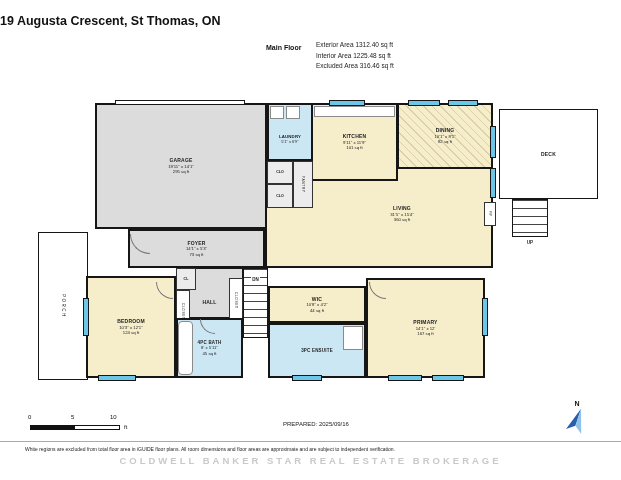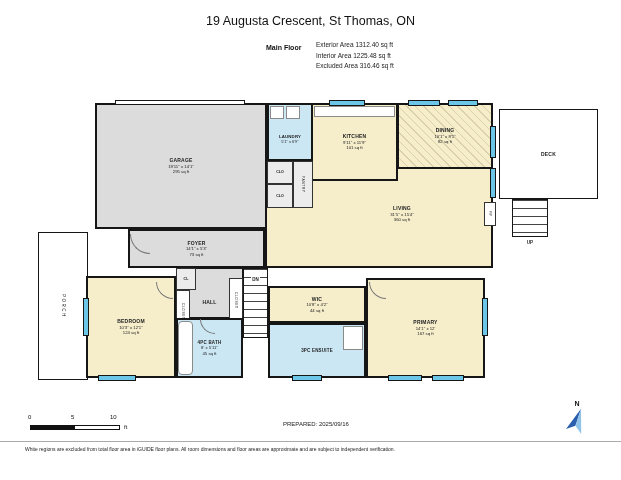--- a/index.html
+++ b/index.html
@@ -1,20 +1,20 @@
 <!DOCTYPE html>
 <html><head>
 <meta charset="utf-8">
 <style>
   * { box-sizing: border-box; margin: 0; padding: 0; }
   html,body { width:621px; height:480px; background:#fff; overflow:hidden;
     font-family:"Liberation Sans", sans-serif; -webkit-text-size-adjust:none; }
   .page { position:relative; width:621px; height:480px; background:#fff; }
   .abs { position:absolute; }
-  .title { width:621px; text-align:center; font-size:12.5px; font-weight:normal; color:#111; }
+  .title { width:621px; font-size:12.5px; font-weight:bold; color:#111; }
   .floorlbl { font-size:7px; font-weight:bold; color:#111; }
   .arealine { font-size:6.5px; color:#222; line-height:10.5px; }
   .room { position:absolute; border:2px solid #161616; display:flex; align-items:center; justify-content:center; text-align:center; }
   .thin { border-width:1.5px; }
   .hair { border-width:1px; border-color:#333; }
   .label { font-size:4.3px; line-height:1.3; color:#222; }
   .rname { font-size:5px; font-weight:bold; letter-spacing:.2px; }
   .vert { writing-mode:vertical-rl; font-size:4.5px; letter-spacing:1.5px; color:#222; }
   .vtiny { writing-mode:vertical-rl; font-size:3.4px; letter-spacing:.5px; color:#222; }
   .window { position:absolute; background:#6CC6E8; border:1px solid #161616; }
@@ -211,14 +211,15 @@
   <div class="north" style="left:560px; top:400px; width:34px;">
     <div class="n">N</div>
     <svg width="24" height="28" viewBox="0 0 24 28" style="transform:rotate(18deg);">
       <polygon points="12,1 12,19 4,25" fill="#2B5FAD"></polygon>
       <polygon points="12,1 20,25 12,19" fill="#8FC3EA"></polygon>
     </svg>
   </div>
 
   <div class="divider" style="left:0; top:441px; width:621px; height:1px;"></div>
   <div class="disclaimer" style="left:25px; top:446px; width:580px;">White regions are excluded from total floor area in iGUIDE floor plans. All room dimensions and floor areas are approximate and are subject to independent verification.</div>
+  <div class="watermark" style="left:0; top:455px;">COLDWELL BANKER STAR REAL ESTATE BROKERAGE</div>
 
 </div>
 
 </body></html>

